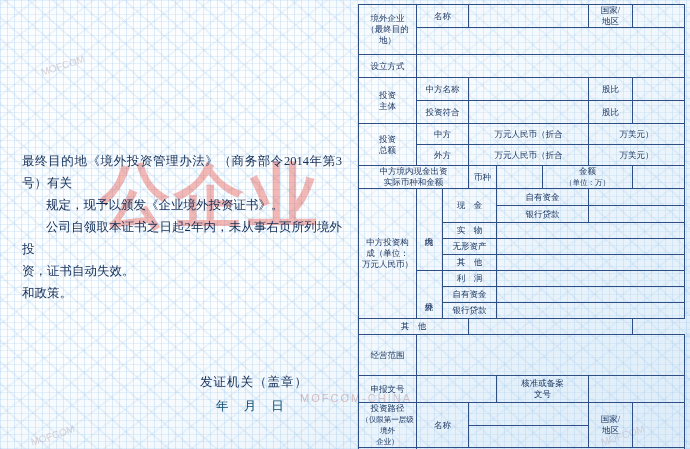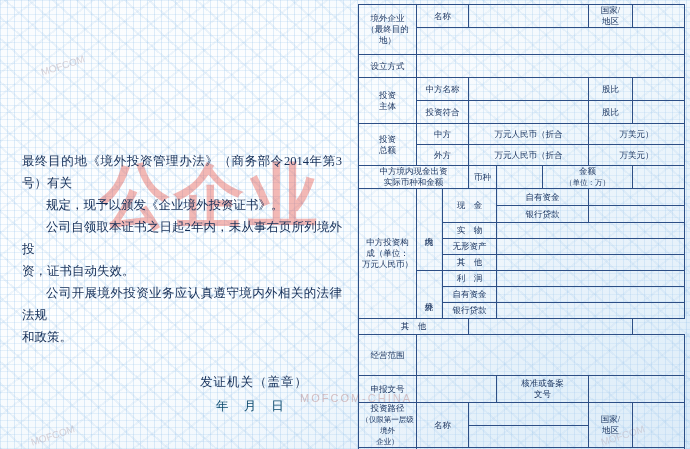--- a/index.html
+++ b/index.html
@@ -135,21 +135,20 @@
 <div class="wm-small" style="left:30px;top:430px;">MOFCOM</div>
 <div class="wm-small" style="left:600px;top:430px;">MOFCOM</div>
 
 <div class="left">
 
   <div class="body-text">
     <p>最终目的地《境外投资管理办法》（商务部令2014年第3号）有关</p>
     <p class="indent">规定，现予以颁发《企业境外投资证书》。</p>
     <p class="indent">公司自领取本证书之日起2年内，未从事右页所列境外投</p>
     <p>资，证书自动失效。</p>
-    <p class="indent">公司开展境外投资业务应认真遵守境内外相关的法律法规</p>
     <p>和政策。</p>
   </div>
 
   <div class="issuer">发证机关（盖章）</div>
   <div class="issuedate">年  月  日</div>
 </div>
 
 <div class="table-wrap">
 <table class="form">
   <colgroup>

